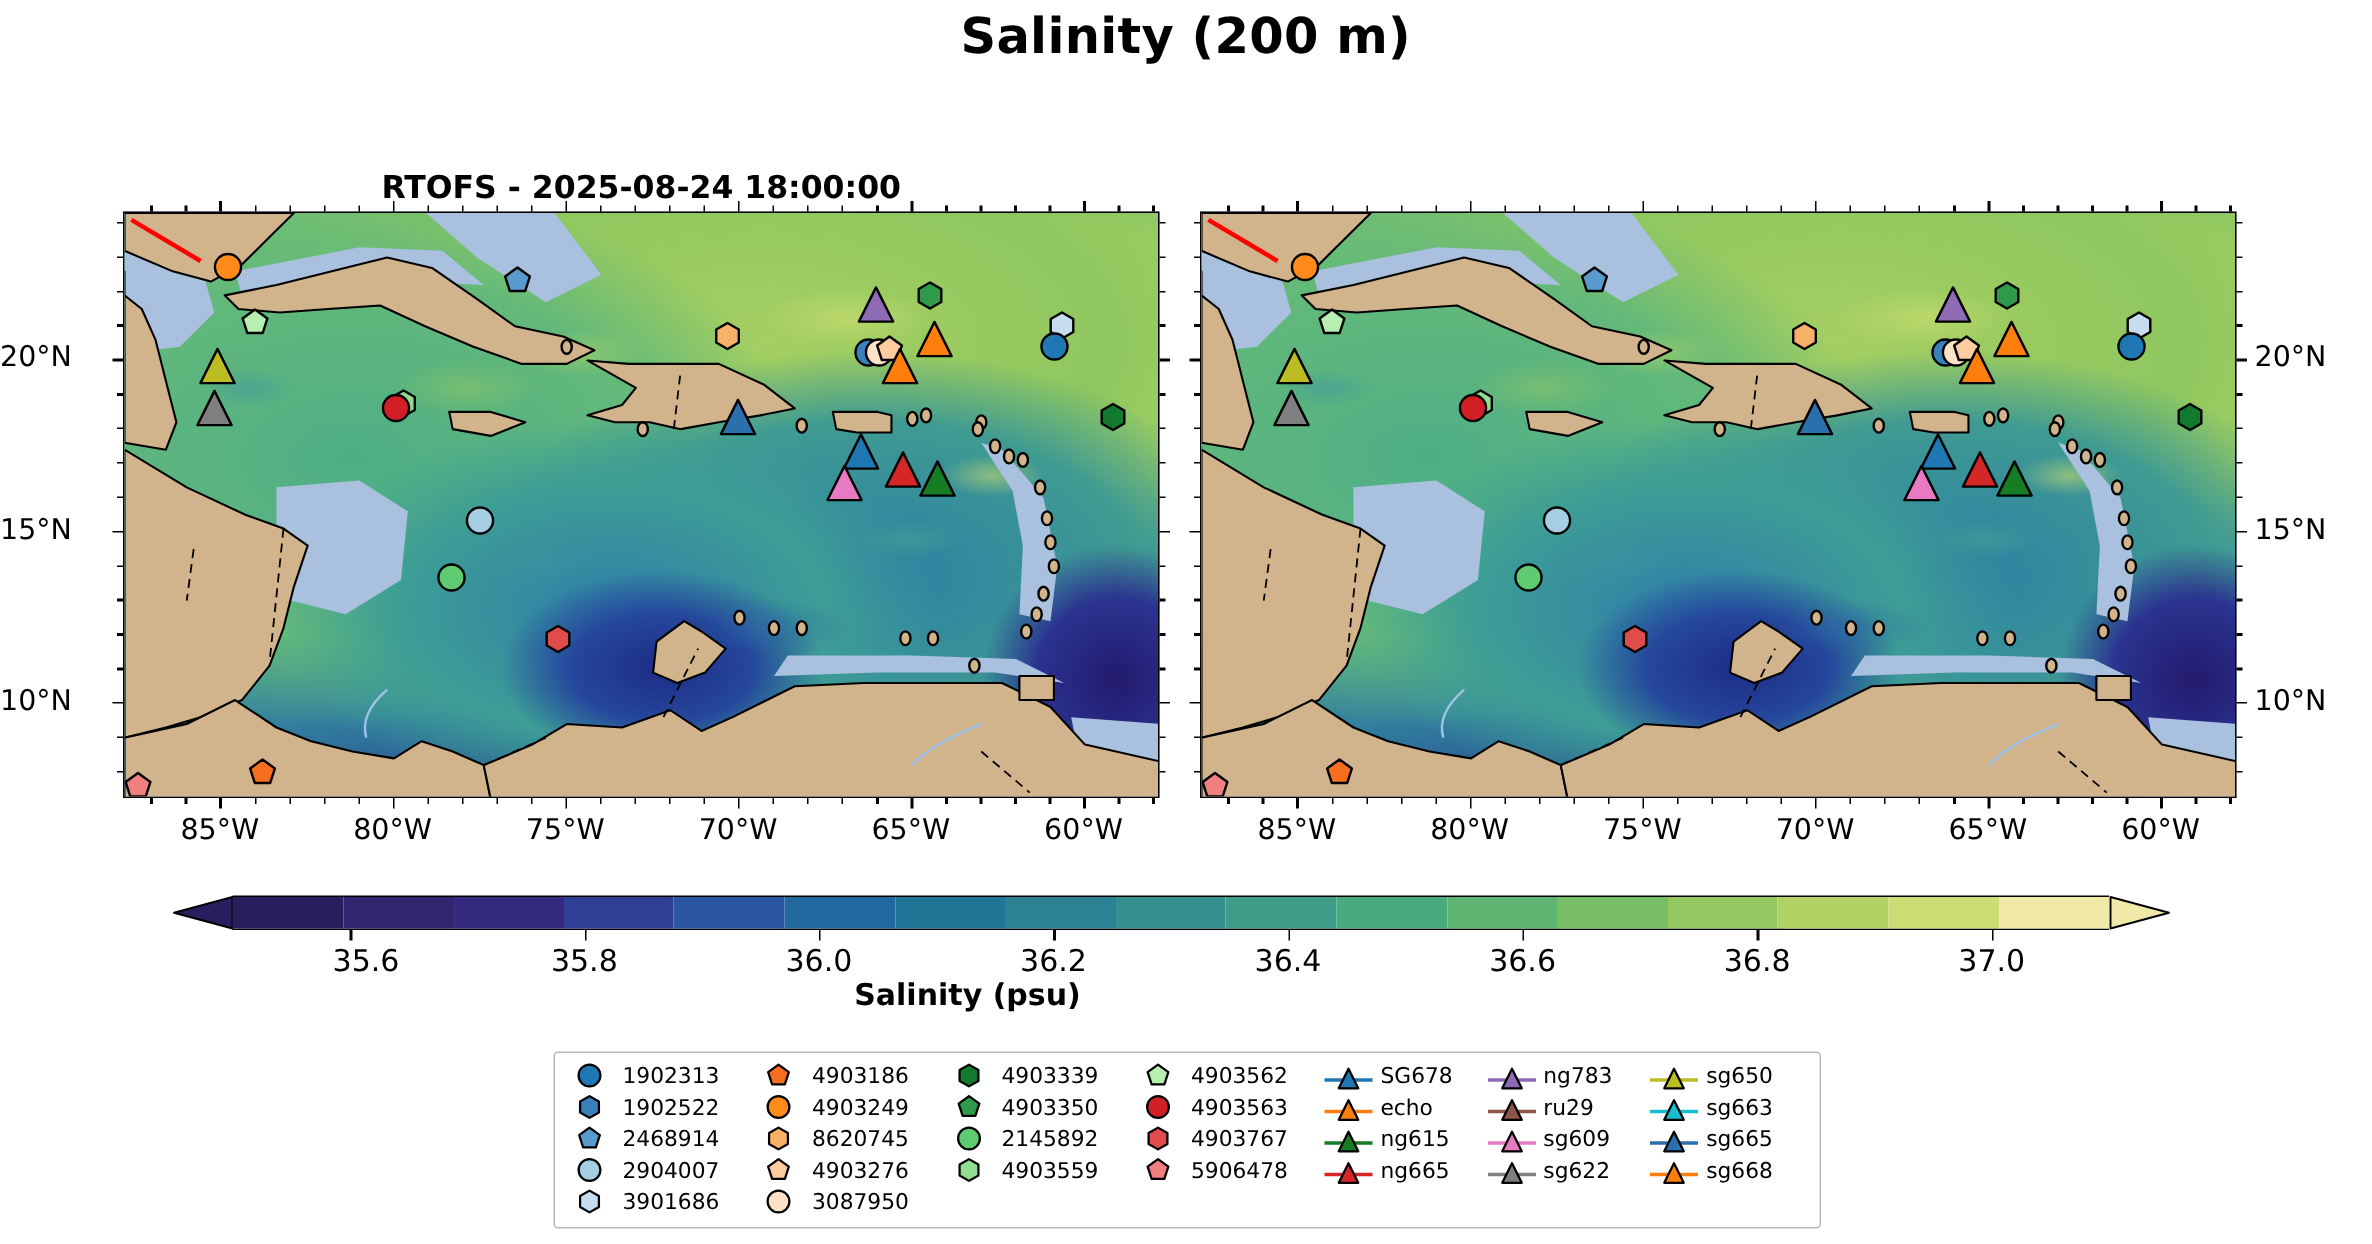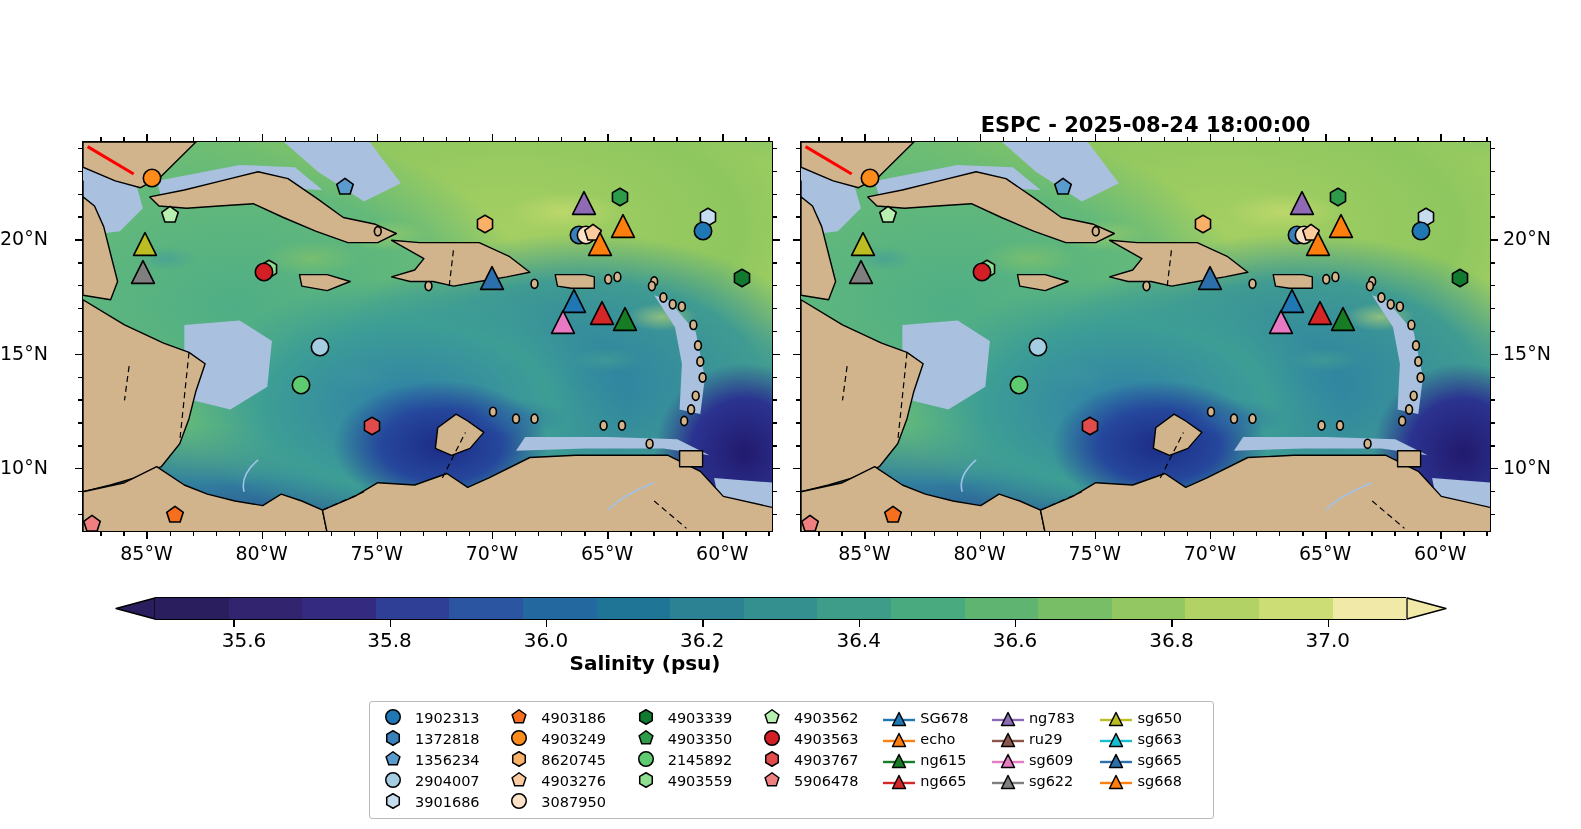--- a/index.html
+++ b/index.html
@@ -94,22 +94,23 @@
   .leg-row{display:flex;align-items:center;height:21px;}
   .leg-gl{width:34px;display:flex;align-items:center;justify-content:center;}
   .leg-gl svg{display:block;overflow:visible;}
   .leg-lbl{font-size:14.5px;color:#000;white-space:nowrap;padding-left:4px;}
 </style>
 </head>
 <body>
 
 <div class="fig">
 
-
-  <div class="panel-title" id="title-right">ESPC - 2025-08-24 18:00:00</div>
+  <div class="suptitle">Salinity (200 m)</div>
+
+  <div class="panel-title" id="title-left">RTOFS - 2025-08-24 18:00:00</div>
 
   <div class="panel" id="panel-left">
       <div class="ocean">
         <div class="base"></div>
         <div class="swirl"></div>
       </div>
       <svg width="691" height="391" viewBox="0 0 691 391" style="position: absolute; left: 0px; top: 0px;">
         <polygon points="193.5,-20.0 248.8,-20.0 283.3,-4.6 317.9,41.2 281.0,59.5 234.9,29.7 195.8,-4.6" fill="#a9c0de" stroke="none"></polygon>
         <polygon points="101.3,182.9 156.6,178.4 188.9,198.9 184.3,244.7 147.4,267.5 110.6,258.4 101.3,221.8" fill="#a9c0de" stroke="none"></polygon>
         <polygon points="0.0,20.6 50.7,34.3 59.9,66.3 36.9,89.2 0.0,93.7" fill="#a9c0de" stroke="none"></polygon>
@@ -559,29 +560,29 @@
             </svg>
           </div>
           <div class="leg-lbl">1902313</div>
         </div>
         <div class="leg-row">
           <div class="leg-gl">
             <svg width="18" height="18" viewBox="0 0 18 18">
               <polygon points="8.00,0.75 14.28,4.38 14.28,11.62 8.00,15.25 1.72,11.63 1.72,4.37" fill="#3a80ba" stroke="#000" stroke-width="1.5" stroke-linejoin="round"></polygon>
             </svg>
           </div>
-          <div class="leg-lbl">1372818</div>
+          <div class="leg-lbl">1902522</div>
         </div>
         <div class="leg-row">
           <div class="leg-gl">
             <svg width="18" height="18" viewBox="0 0 18 18">
               <polygon points="8.00,0.75 14.90,5.76 12.26,13.87 3.74,13.87 1.10,5.76" fill="#5a9bcd" stroke="#000" stroke-width="1.5" stroke-linejoin="round"></polygon>
             </svg>
           </div>
-          <div class="leg-lbl">1356234</div>
+          <div class="leg-lbl">2468914</div>
         </div>
         <div class="leg-row">
           <div class="leg-gl">
             <svg width="18" height="18" viewBox="0 0 18 18">
               <circle cx="8" cy="8" r="7.25" fill="#a6cee3" stroke="#000" stroke-width="1.5"></circle>
             </svg>
           </div>
           <div class="leg-lbl">2904007</div>
         </div>
         <div class="leg-row">

